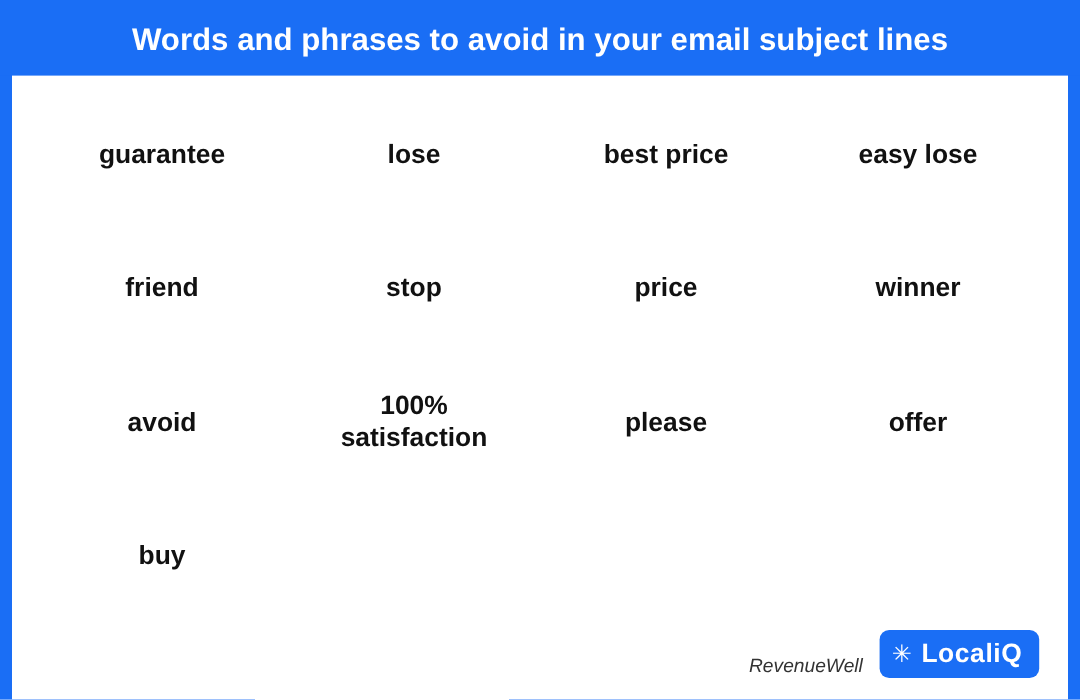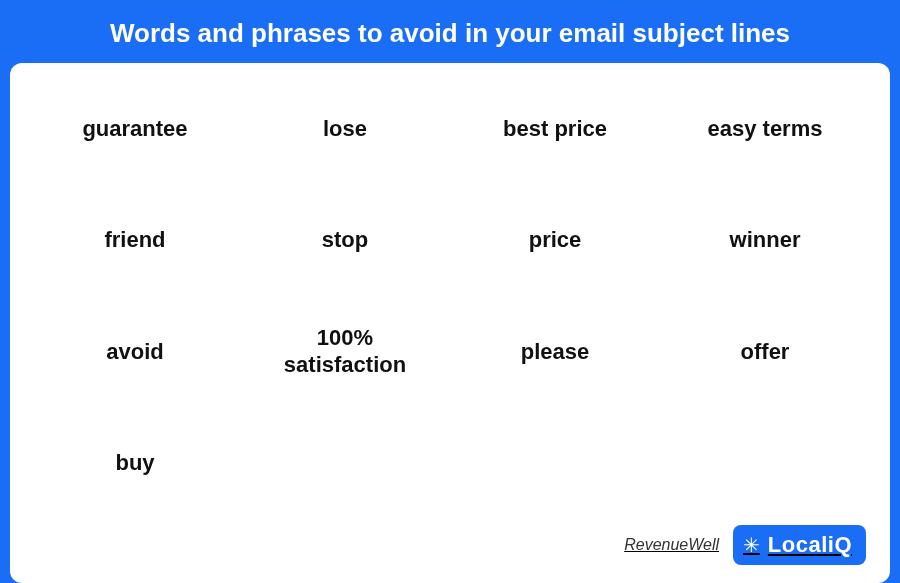--- a/index.html
+++ b/index.html
@@ -31,21 +31,21 @@
       color: white;
       font-size: 26px;
       font-weight: 800;
       line-height: 1.2;
     }
 
     .main-card {
       width: calc(100% - 20px);
       margin: 0 10px;
       background: #ffffff;
-      border-radius: 12px;
+      border-radius: 0;
       padding: 10px 20px 10px 20px;
       flex: 1;
       display: flex;
       flex-direction: column;
     }
 
     .grid {
       display: grid;
       grid-template-columns: repeat(4, 1fr);
       grid-template-rows: repeat(4, 1fr);
@@ -61,23 +61,22 @@
       font-size: 22px;
       font-weight: 700;
       color: #111111;
       text-align: center;
       line-height: 1.2;
     }
 
     .footer-row {
       display: flex;
       justify-content: space-between;
-      align-items: center;
+      align-items: flex-end;
       padding: 6px 4px 8px 4px;
-      text-decoration: underline;
     }
 
     .revenuewell-text {
       font-style: italic;
       font-size: 16px;
       color: #333333;
       font-weight: 400;
       margin-left: auto;
       margin-right: 14px;
     }
@@ -109,21 +108,21 @@
 
 <div class="header">
   <h1>Words and phrases to avoid in your email subject lines</h1>
 </div>
 
 <div class="main-card">
   <div class="grid" id="grid-container">
   <div class="grid-item">guarantee</div>
       <div class="grid-item">lose</div>
       <div class="grid-item">best price</div>
-      <div class="grid-item">easy terms</div>
+      <div class="grid-item">easy lose</div>
       <div class="grid-item">friend</div>
       <div class="grid-item">stop</div>
       <div class="grid-item">price</div>
       <div class="grid-item">winner</div>
       <div class="grid-item">avoid</div>
       <div class="grid-item">100%<br>satisfaction</div>
       <div class="grid-item">please</div>
       <div class="grid-item">offer</div>
       <div class="grid-item">buy</div>
     </div>

